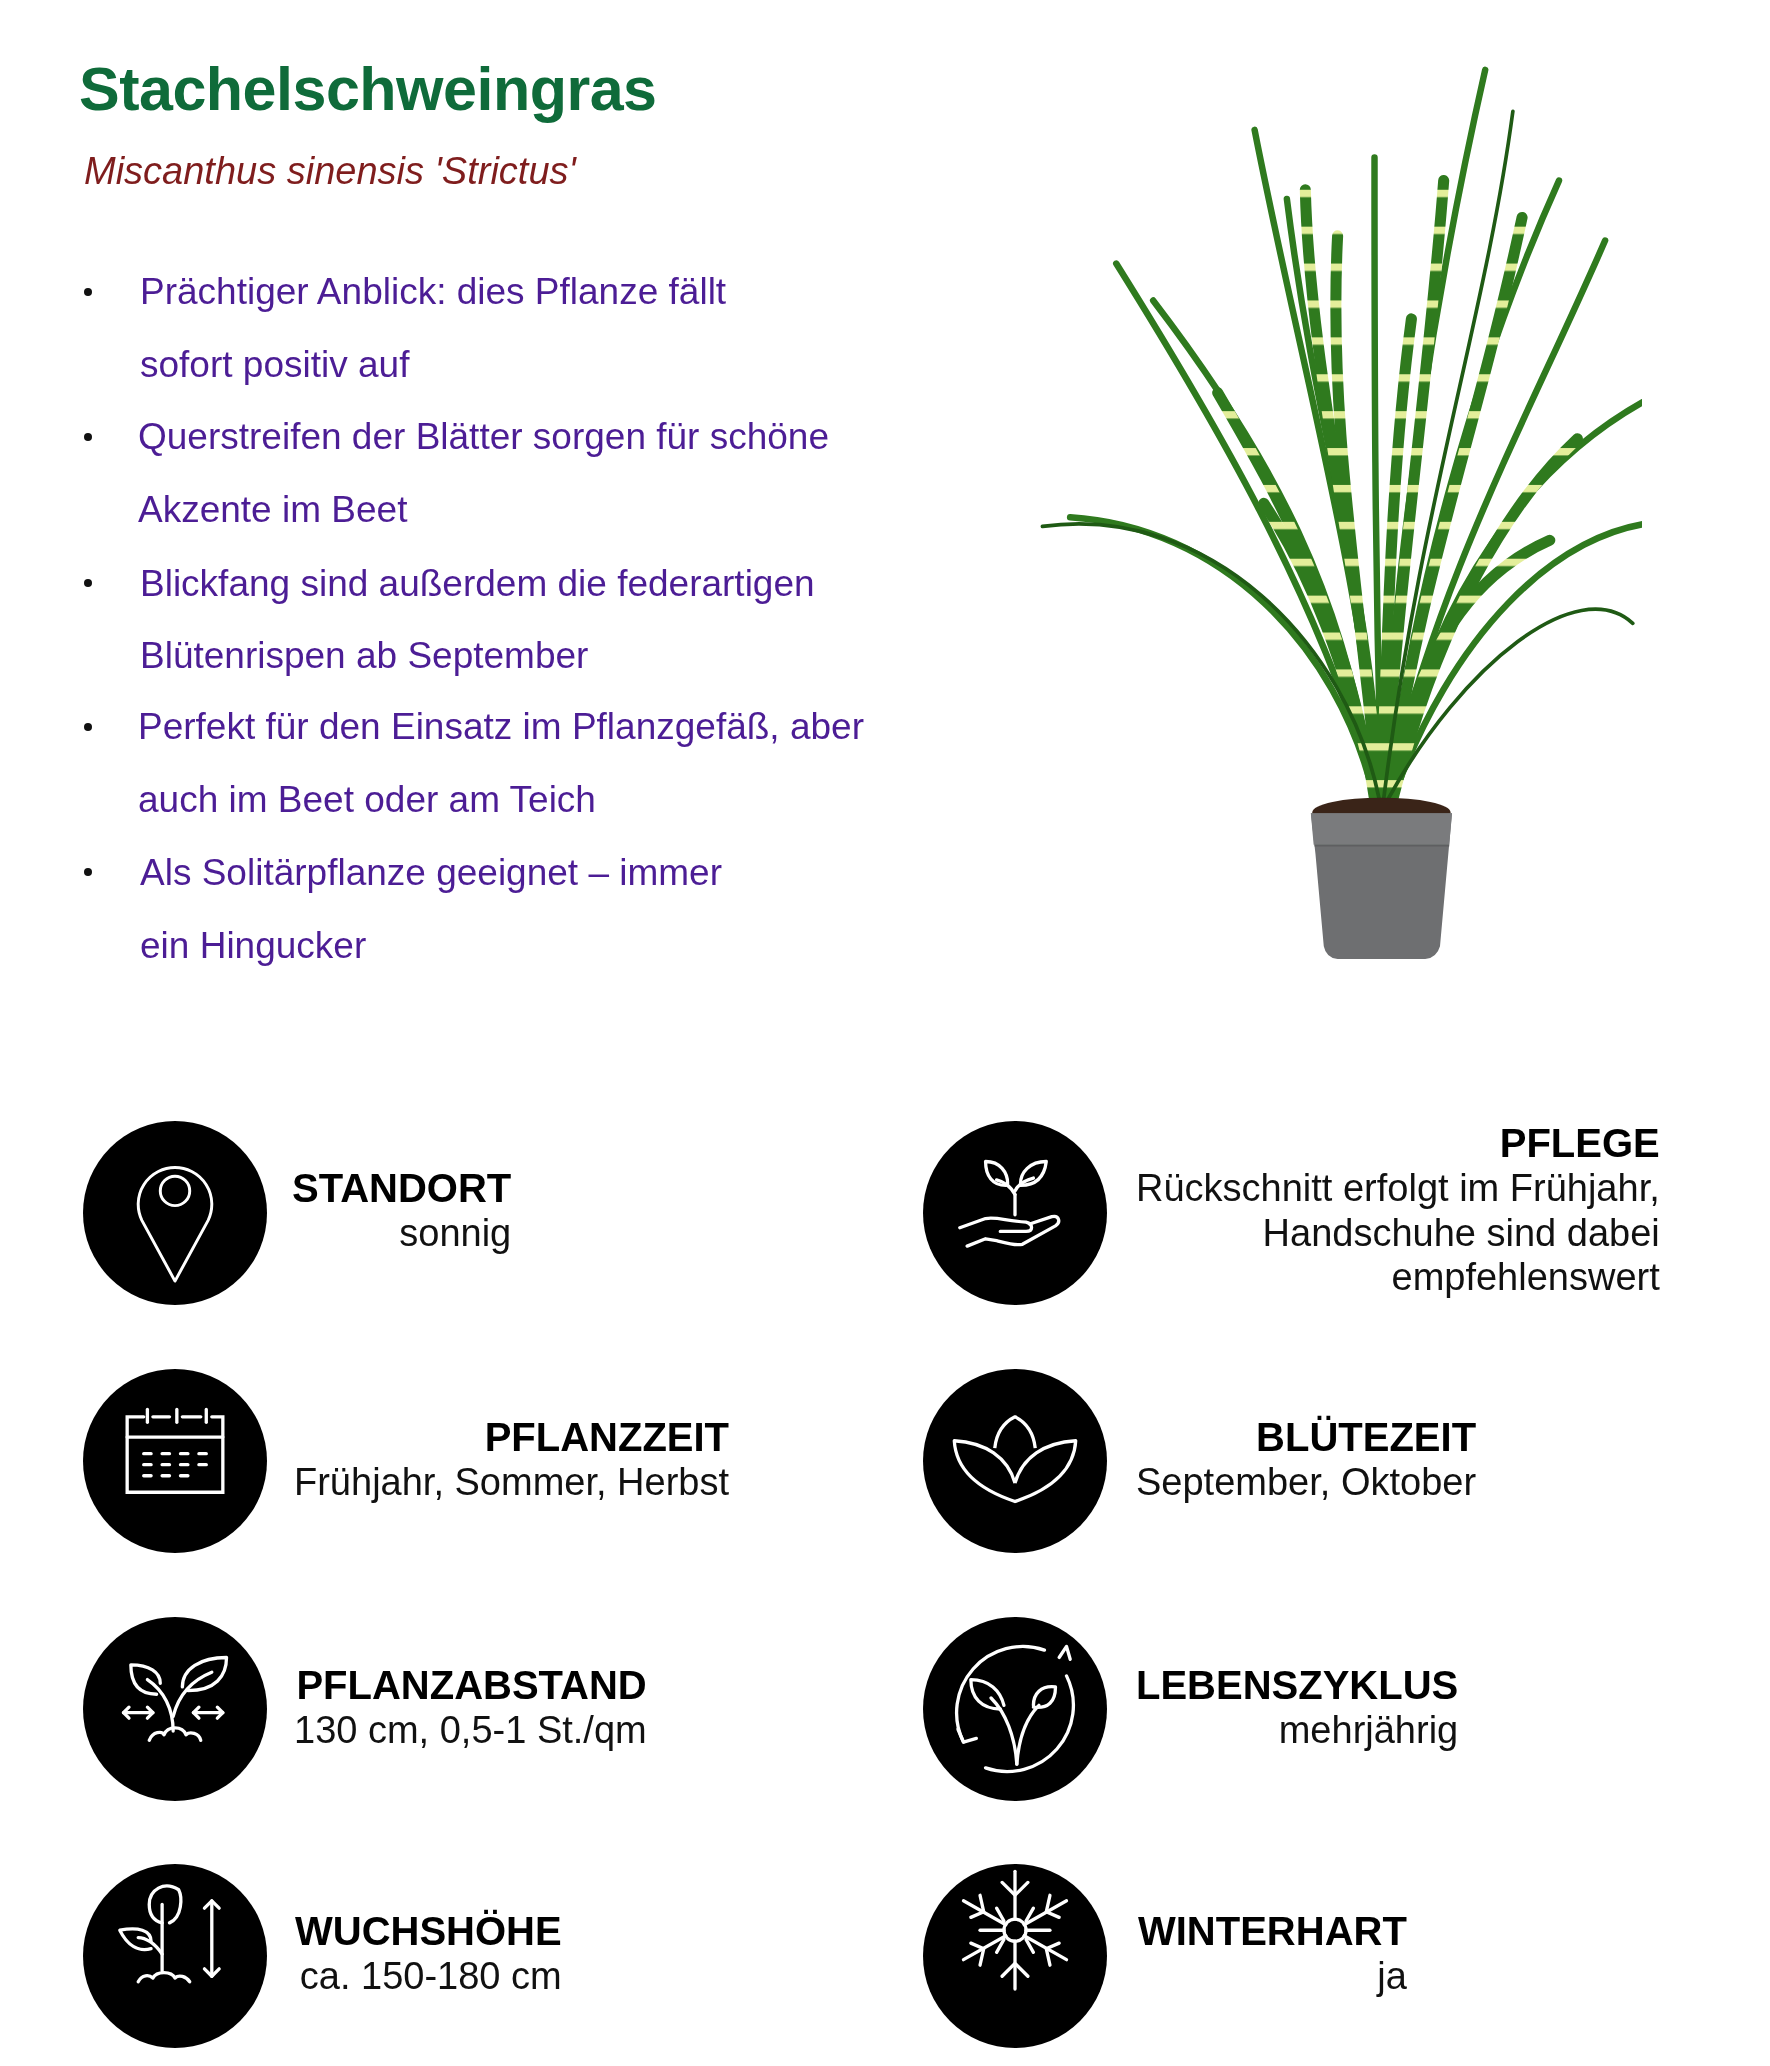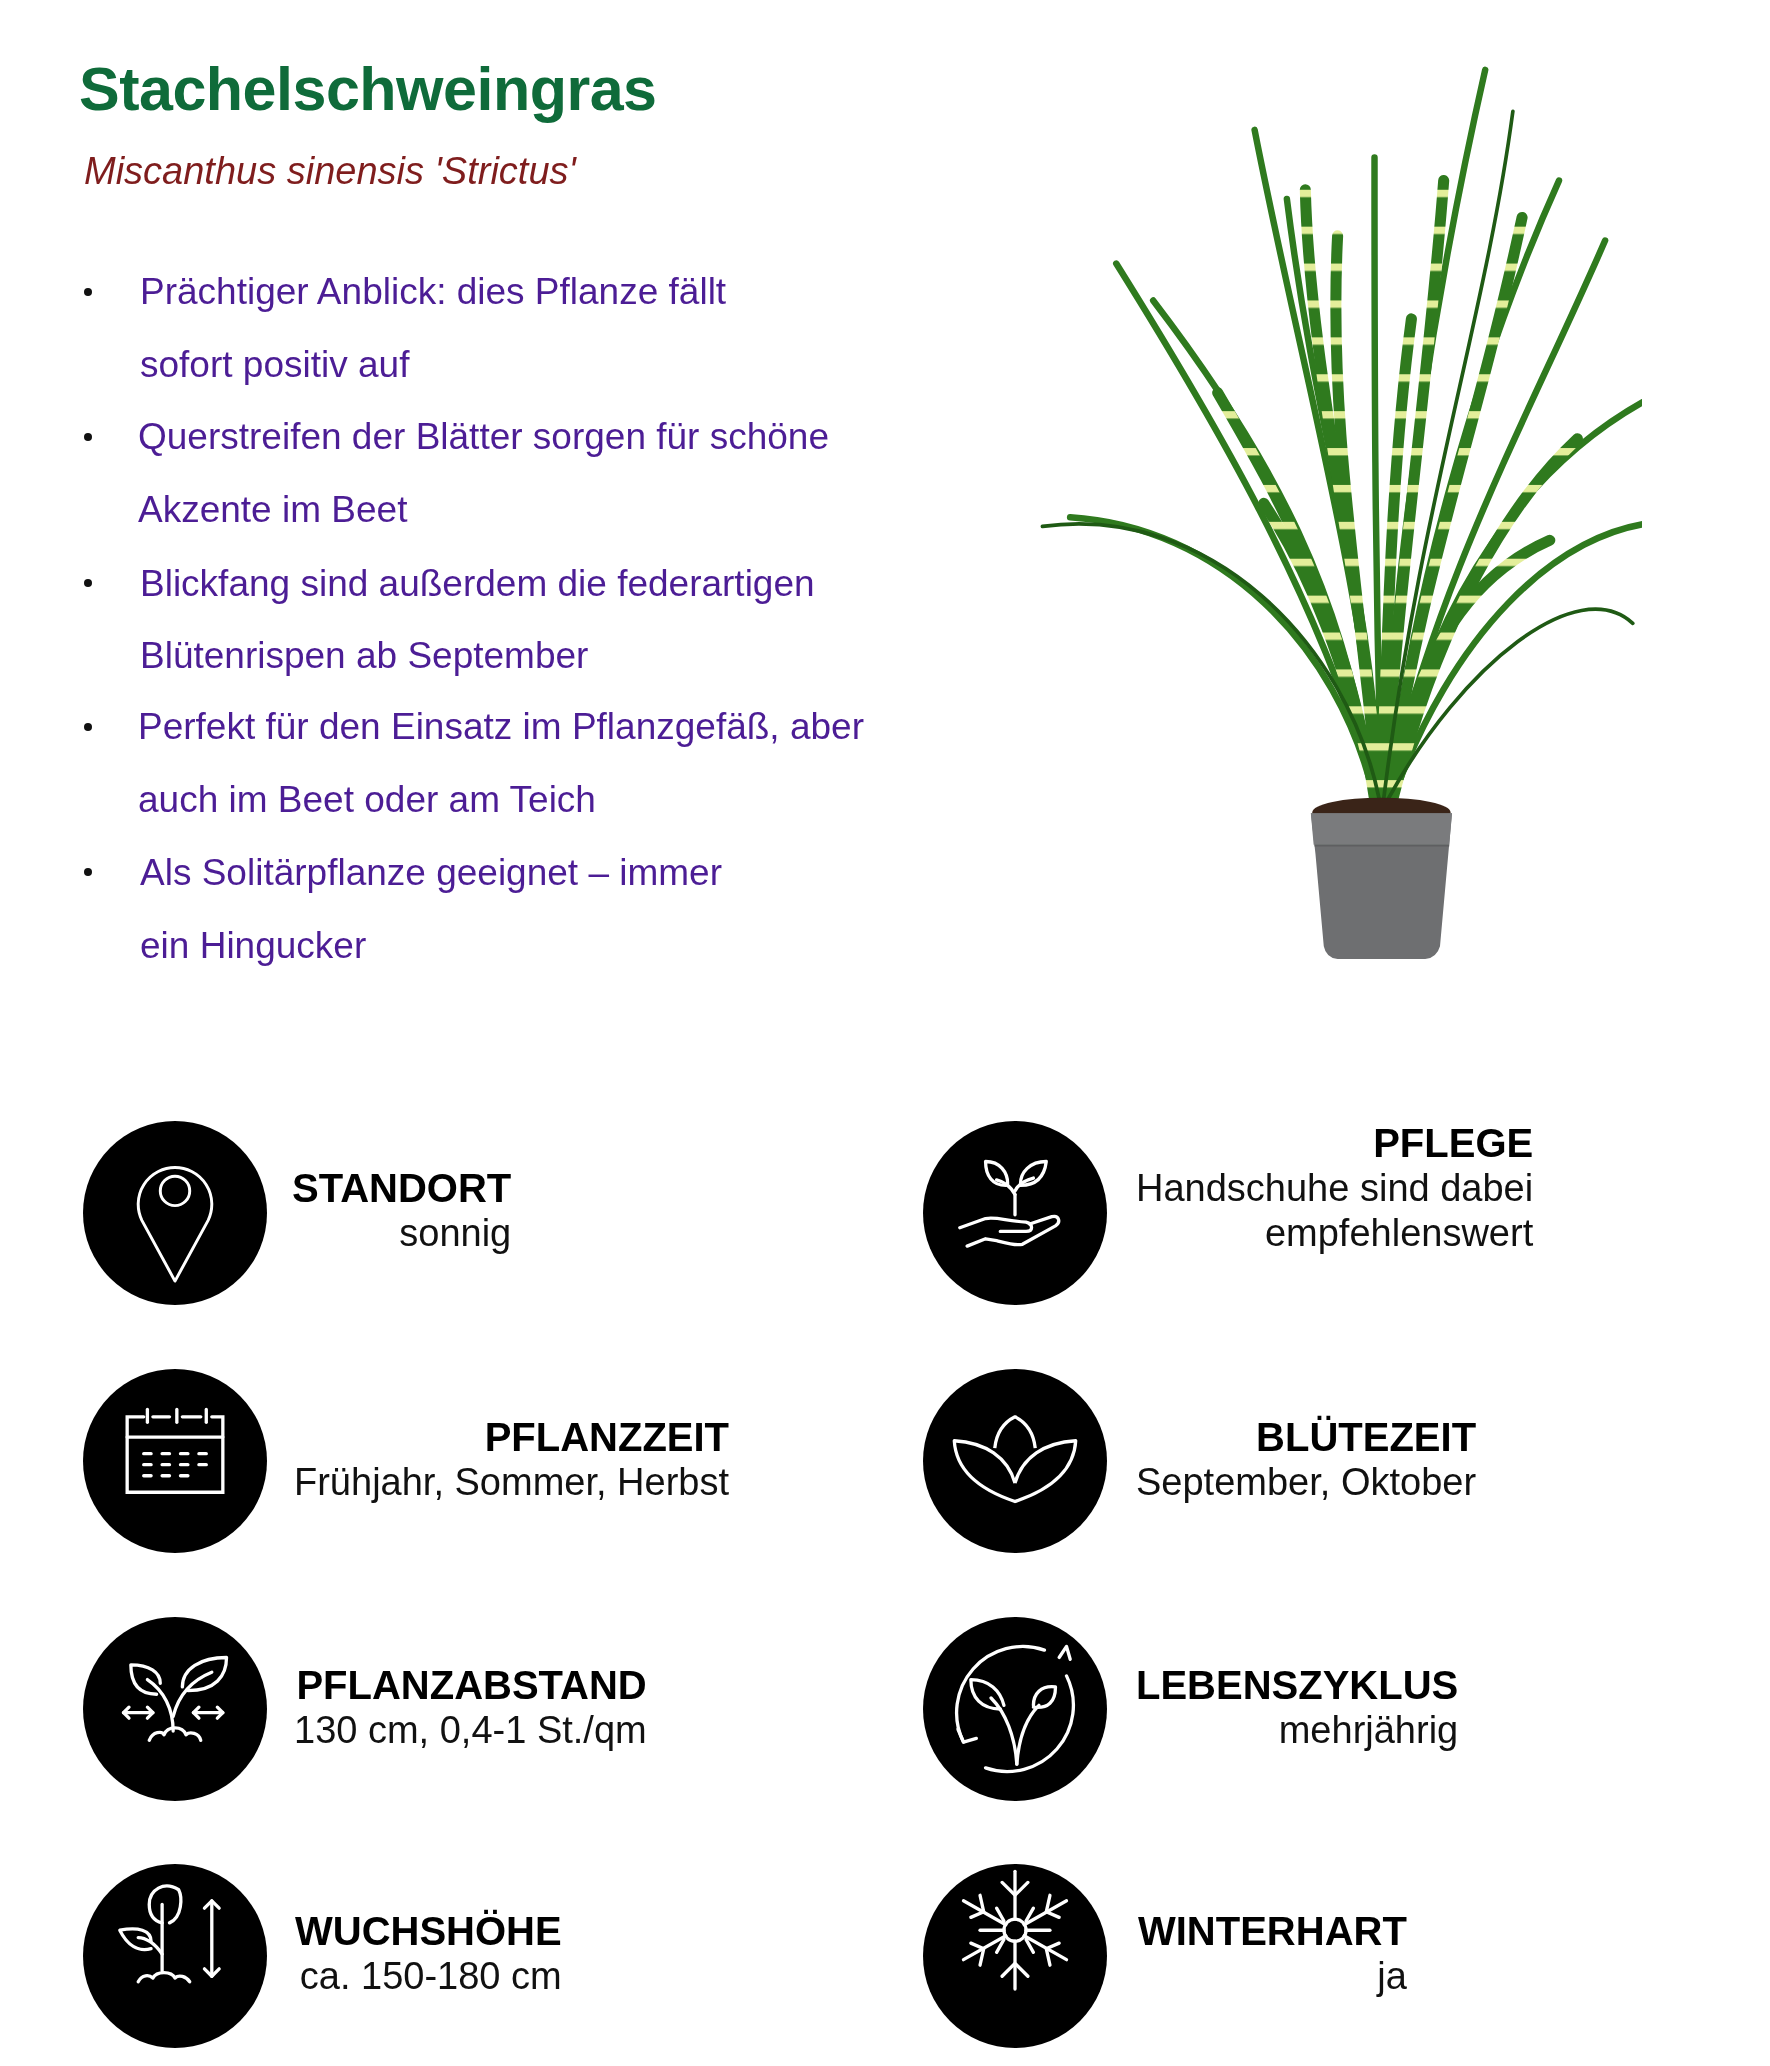--- a/index.html
+++ b/index.html
@@ -163,21 +163,21 @@
             <path d="M25 49 L22 52 L25 55"></path>
             <path d="M35 49 L38 52 L35 55"></path>
         <line x1="60" y1="52" x2="76" y2="52"></line>
             <path d="M63 49 L60 52 L63 55"></path>
             <path d="M73 49 L76 52 L73 55"></path>
       </g>
         </svg>
     </div>
     <div class="feat-text" style="left:294px;top:1663px">
       <div class="feat-label">PFLANZABSTAND</div>
-      <div class="feat-value">130 cm, 0,4-1 St./qm</div>
+      <div class="feat-value">130 cm, 0,5-1 St./qm</div>
     </div>
   </div>
 
   <div>
     <div class="feat-icon" style="left:83px;top:1864px">
       <svg viewBox="0 0 100 100">
           <g fill="none" stroke="#fff" stroke-width="1.8" stroke-linecap="round" stroke-linejoin="round">
         <line x1="43" y1="22" x2="43" y2="58"></line>
         <path d="M47 32 C 54 29, 54 18, 52 14 C 44 9, 36 14, 36 22 C 36 28, 39 31, 43 32"></path>
         <path d="M43 49 C 39 43, 34 40, 30 40"></path>
@@ -204,20 +204,21 @@
         <path d="M50 38 C 52 34, 56 32, 60 31"></path>
         <path d="M45 35 C 38 35, 34 30, 34 22 C 42 22, 46 28, 46 34"></path>
         <path d="M53 35 C 62 35, 66 30, 67 22 C 58 22, 53 28, 53 34"></path>
         <path d="M20 58 L34 53 C 40 52, 44 54, 56 55 C 60 56, 60 60, 56 60 L42 60"></path>
         <path d="M58 56 L70 52 C 74 51, 75 55, 72 57 L54 67 C 50 68, 44 66, 40 65 L34 64 L24 68"></path>
       </g>
         </svg>
     </div>
     <div class="feat-text" style="left:1136px;top:1121px">
       <div class="feat-label">PFLEGE</div>
+      <div class="feat-value">Rückschnitt erfolgt im Frühjahr,</div>
       <div class="feat-value">Handschuhe sind dabei</div>
       <div class="feat-value">empfehlenswert</div>
     </div>
   </div>
 
   <div>
     <div class="feat-icon" style="left:923px;top:1369px">
       <svg viewBox="0 0 100 100">
           <g fill="none" stroke="#fff" stroke-width="1.8" stroke-linejoin="round">
         <path d="M50 62 C 46 48, 34 40, 17 39 C 18 56, 32 66, 50 72 C 68 66, 82 56, 83 39 C 66 40, 54 48, 50 62"></path>

